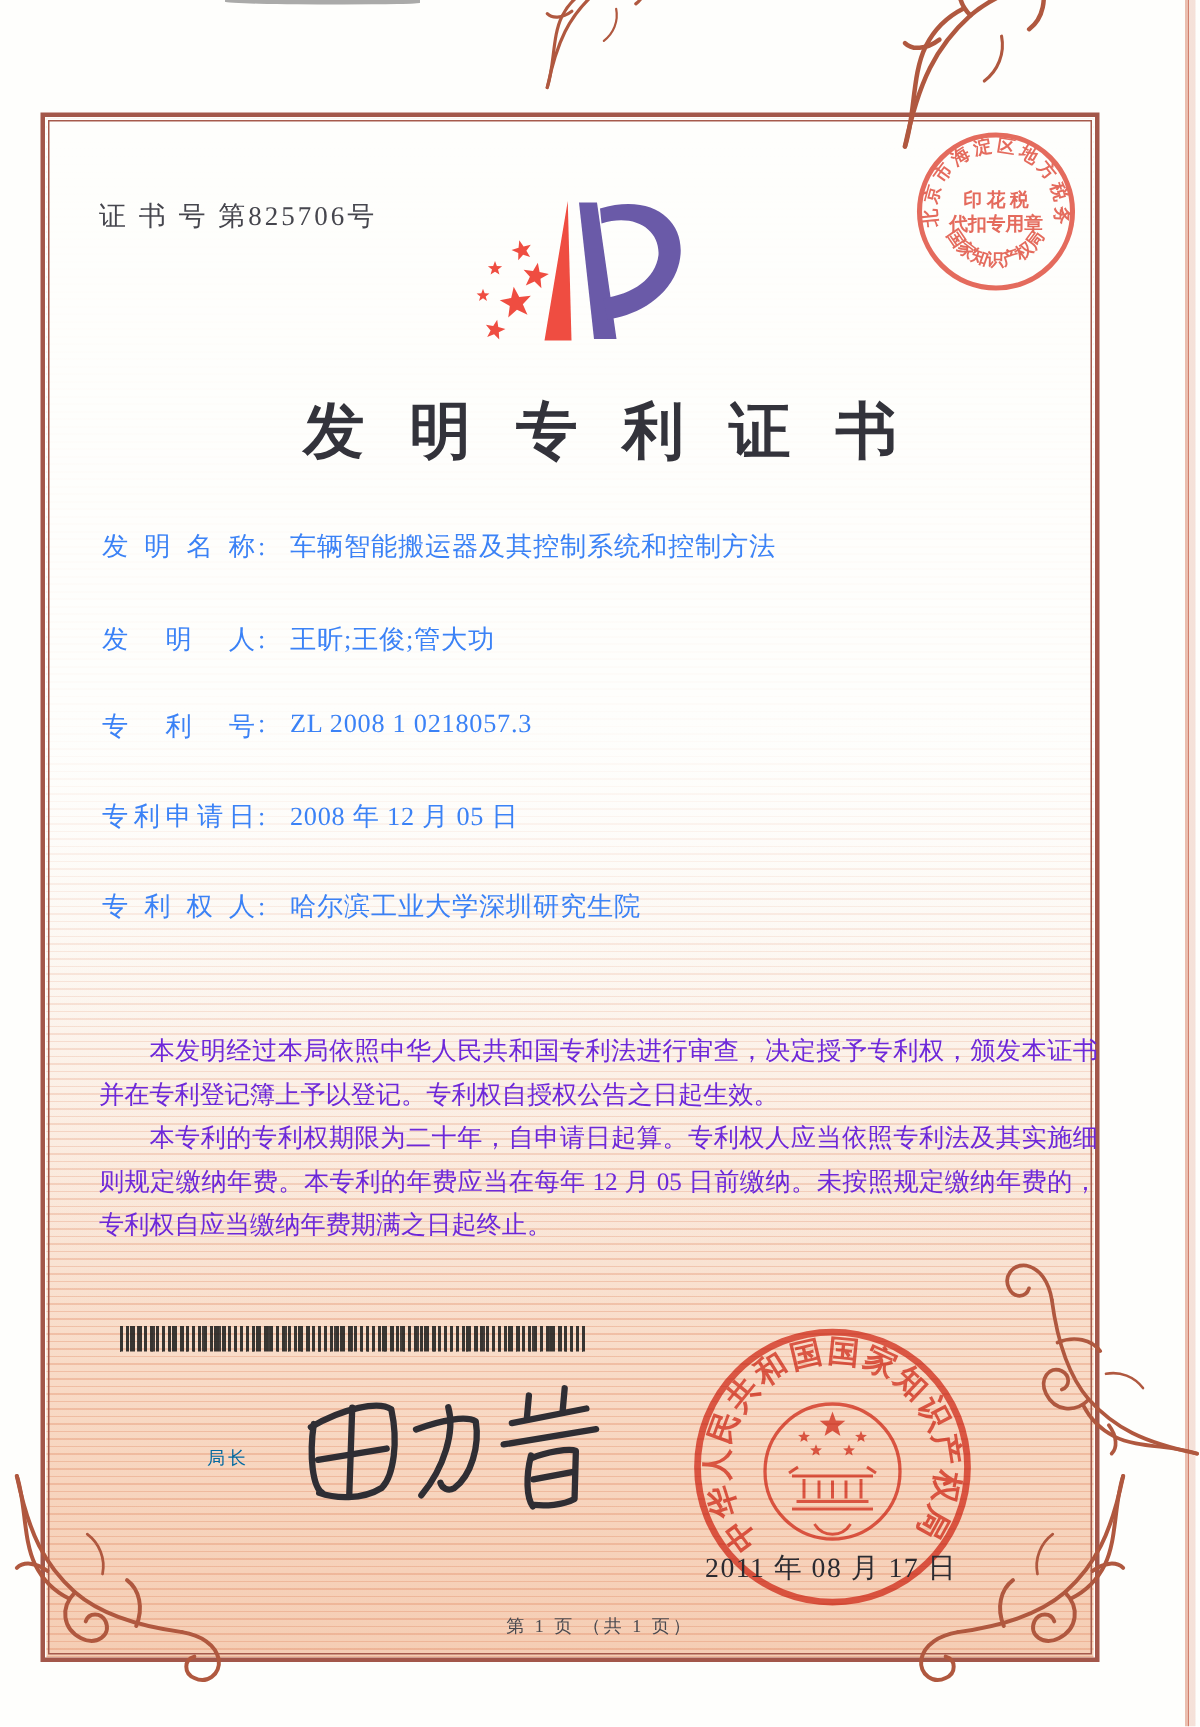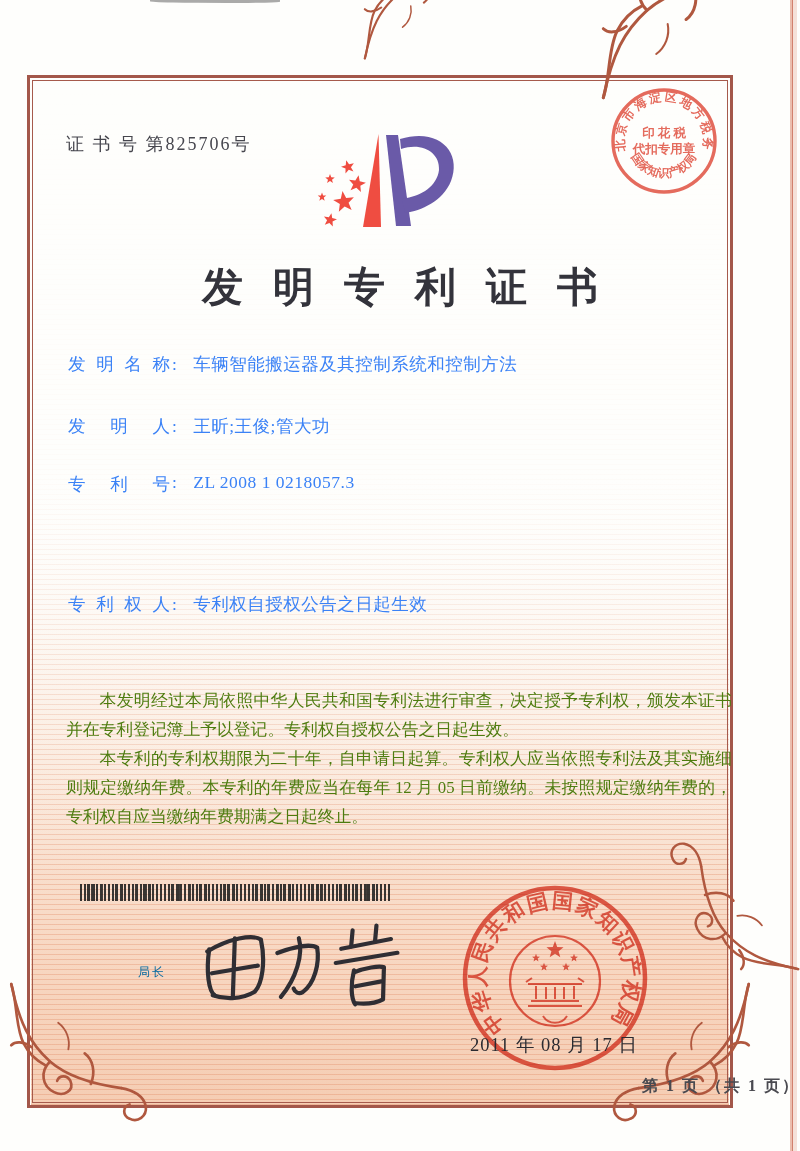--- a/index.html
+++ b/index.html
@@ -29,35 +29,35 @@
   .title{position:absolute;left:0;top:248px;width:100%;text-align:center;font-size:41px;font-weight:600;
          color:#33333b;letter-spacing:30px;padding-left:30px;box-sizing:border-box;margin-top:12px;}
 
   .row{position:absolute;left:68px;font-size:17.5px;color:#3b82f6;white-space:nowrap;}
   .row .lbl{display:inline-block;width:102px;text-align:justify;text-align-last:justify;vertical-align:top;}
   .row .colon{display:inline-block;margin-left:2px;}
   .row .val{margin-left:12px;letter-spacing:.5px;}
   .r1{top:352px}.r2{top:414px}.r3{top:472px}.r4{top:532px}.r5{top:592px}.r6{top:652px}
 
   .paras{position:absolute;left:66px;top:686px;width:666px;font-size:16.8px;line-height:29px;
-         text-align:justify;color:#4d7c0f;}
+         text-align:justify;color:#6d28d9;}
   .paras p{margin:0;text-indent:2em;}
 
   .barcode{position:absolute;left:80px;top:884px;width:312px;height:17px;opacity:.88;
       background:
         repeating-linear-gradient(90deg,#1e1e1e 0 2px,transparent 2px 4px),
         repeating-linear-gradient(90deg,#1e1e1e 0 1px,transparent 1px 7px),
         repeating-linear-gradient(90deg,rgba(30,30,30,.95) 0 1px,transparent 1px 11px);}
 
   .director{position:absolute;left:138px;top:964px;font-size:12px;color:#0369a1;letter-spacing:2px;}
   .signature{position:absolute;left:196px;top:916px;width:220px;height:110px;}
 
   .seal{position:absolute;left:458px;top:878px;width:196px;height:196px;mix-blend-mode:multiply;opacity:.88;}
   .issue-date{position:absolute;left:470px;top:1032px;font-size:18.5px;color:#2b2b31;letter-spacing:1px;}
-  .footer{position:absolute;left:0;top:1076px;width:100%;text-align:right;font-size:16px;color:#4a4a50;letter-spacing:2px;font-weight:bold;}
+  .footer{position:absolute;left:0;top:1076px;width:100%;text-align:center;font-size:12px;color:#4a4a50;letter-spacing:2px;}
 
   .tax-stamp{position:absolute;left:608px;top:85px;width:114px;height:114px;mix-blend-mode:multiply;opacity:.82;}
   .ornaments{position:absolute;inset:0;width:800px;height:1151px;pointer-events:none;}
 </style>
 </head>
 <body>
 
 <div class="page">
 
   <div class="tint"></div>
@@ -114,23 +114,27 @@
     <span class="val">车辆智能搬运器及其控制系统和控制方法</span>
   </div>
   <div class="row r2">
     <span class="lbl">发明人</span><span class="colon">:</span>
     <span class="val">王昕;王俊;管大功</span>
   </div>
   <div class="row r3">
     <span class="lbl">专利号</span><span class="colon">:</span>
     <span class="val">ZL 2008 1 0218057.3</span>
   </div>
+  <div class="row r4">
+    <span class="lbl">专利申请日</span><span class="colon">:</span>
+    <span class="val">2008 年 12 月 05 日</span>
+  </div>
   <div class="row r5">
     <span class="lbl">专利权人</span><span class="colon">:</span>
-    <span class="val">专利权自授权公告之日起生效</span>
+    <span class="val">哈尔滨工业大学深圳研究生院</span>
   </div>
 
   <div class="paras">
     <p>本发明经过本局依照中华人民共和国专利法进行审查，决定授予专利权，颁发本证书并在专利登记簿上予以登记。专利权自授权公告之日起生效。</p>
     <p>本专利的专利权期限为二十年，自申请日起算。专利权人应当依照专利法及其实施细则规定缴纳年费。本专利的年费应当在每年 12 月 05 日前缴纳。未按照规定缴纳年费的，专利权自应当缴纳年费期满之日起终止。</p>
   </div>
 
   <div class="barcode"></div>
 
   <div class="director">局长</div>

